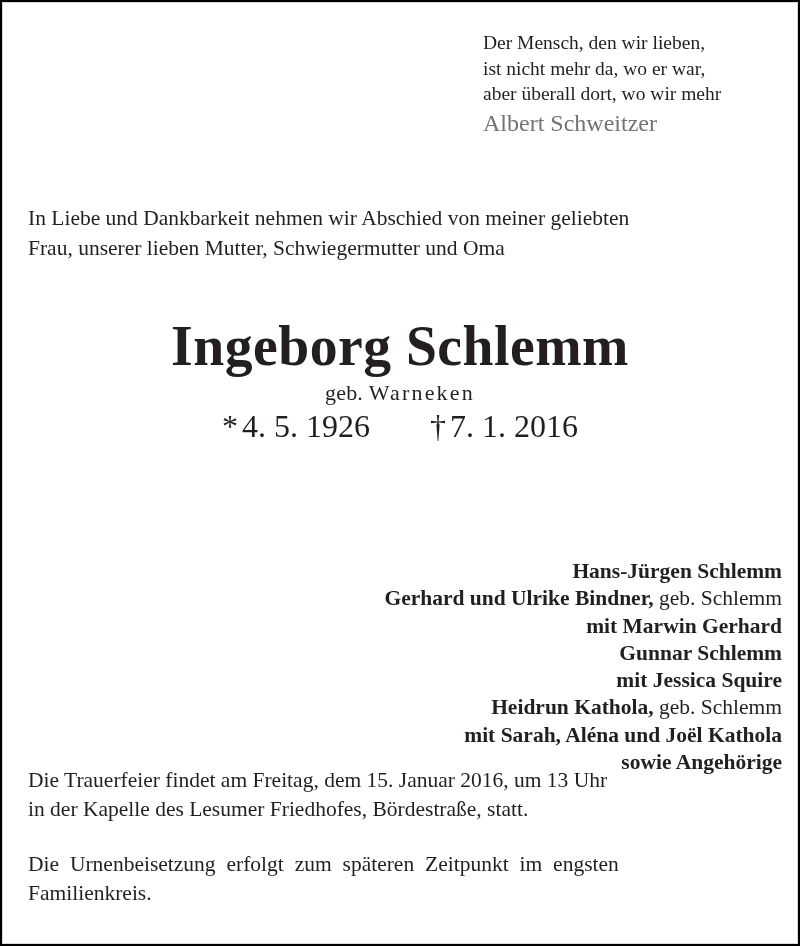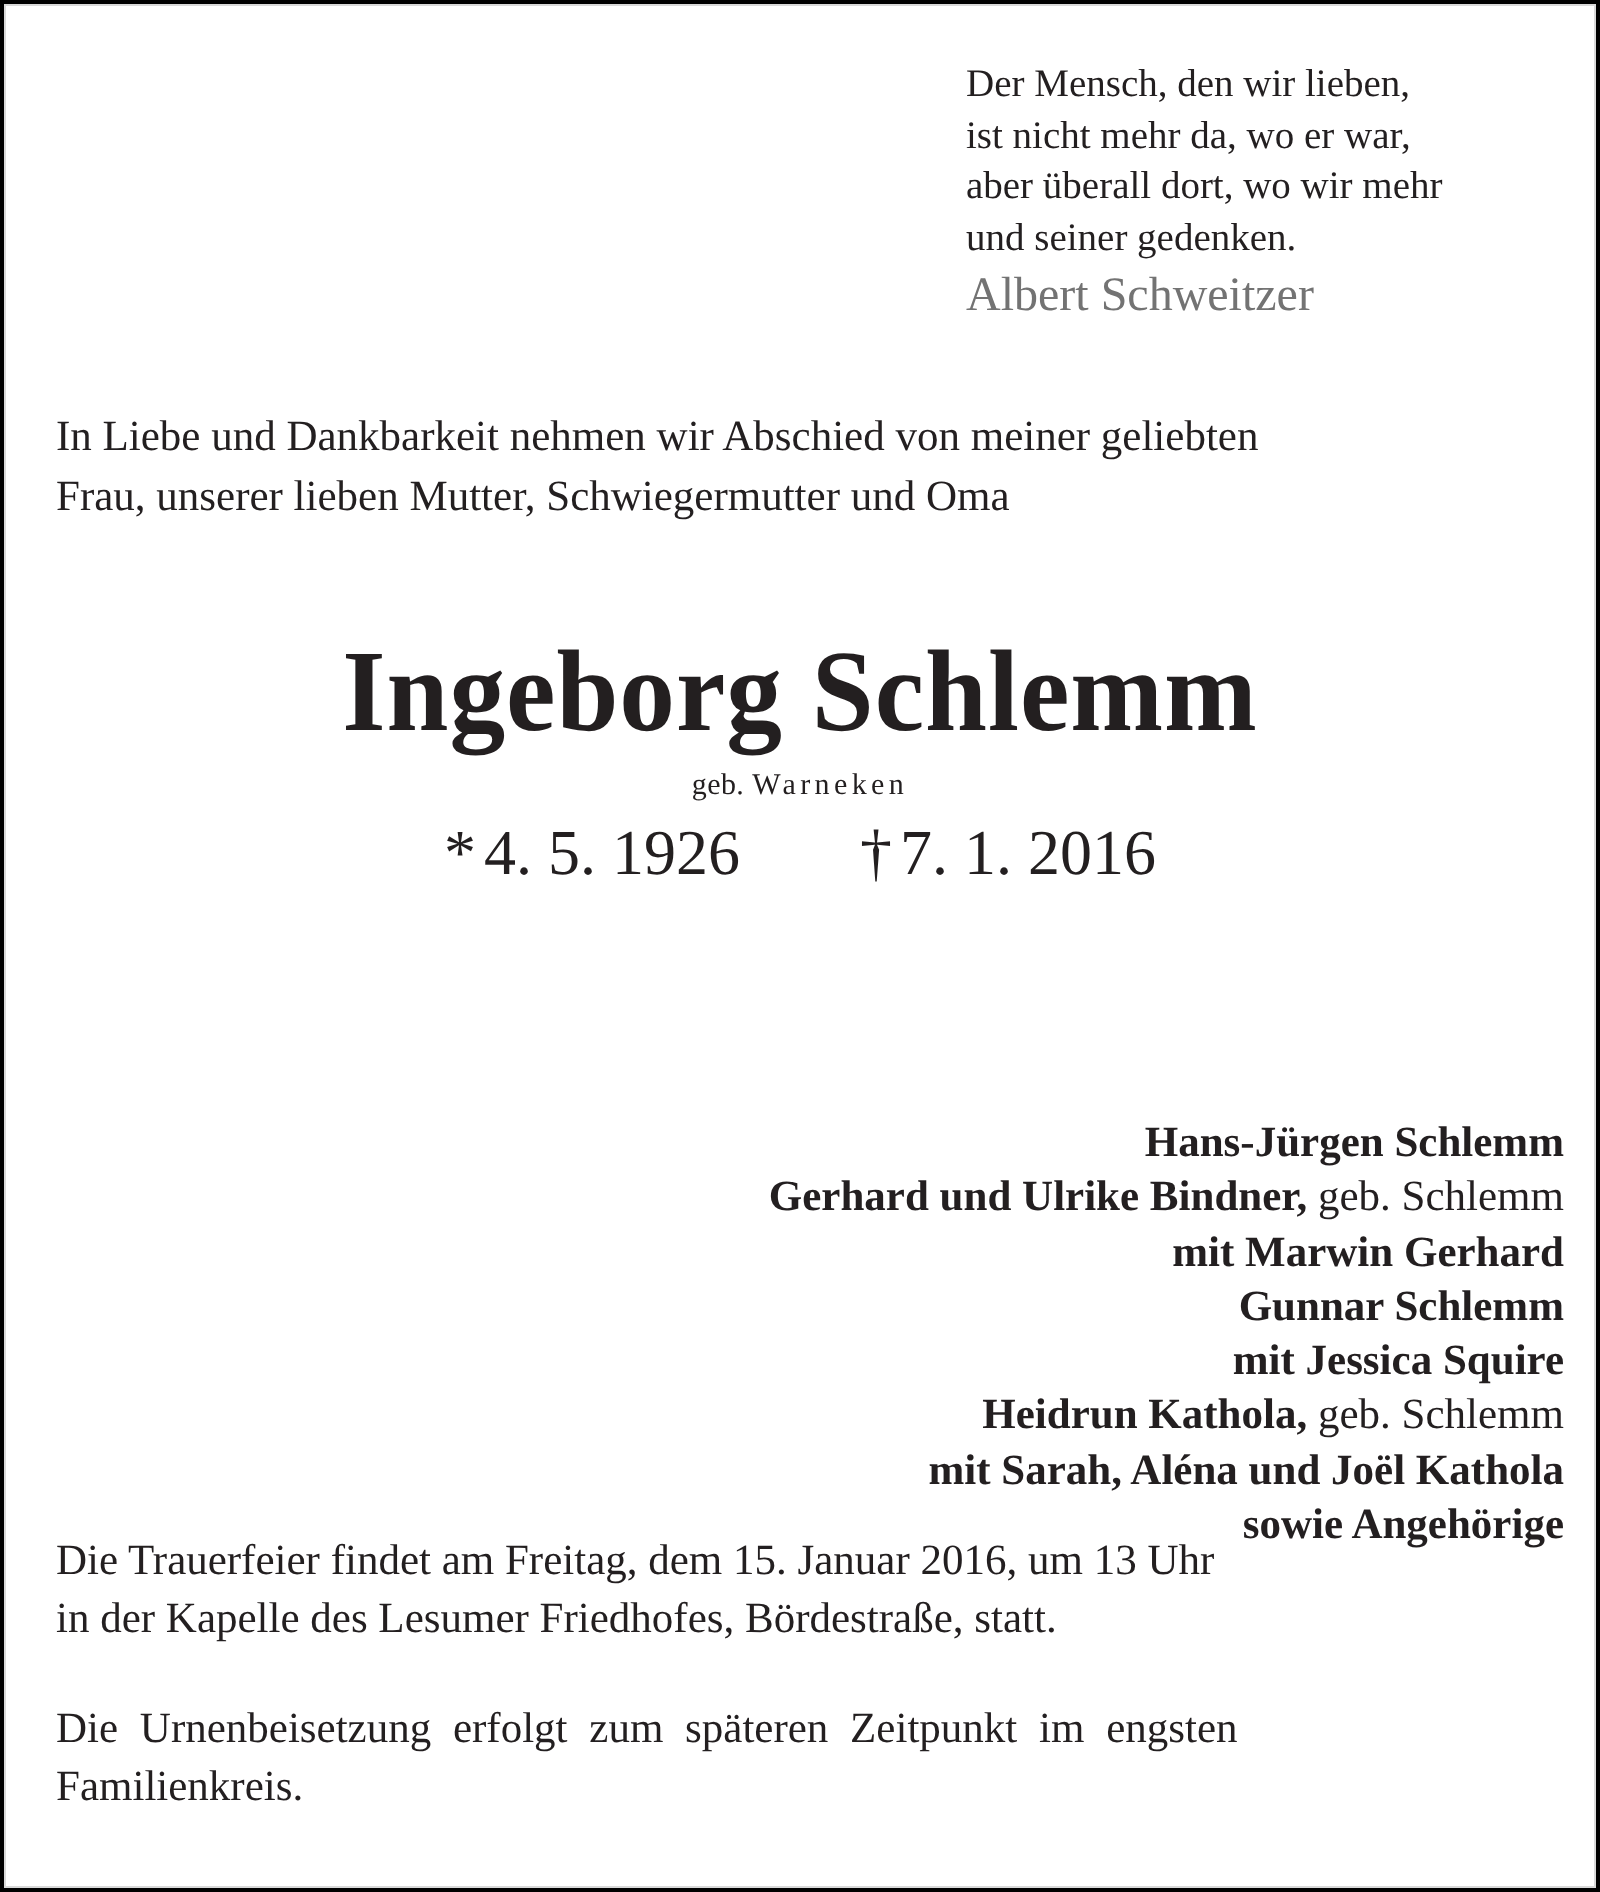--- a/index.html
+++ b/index.html
@@ -80,21 +80,21 @@
     font-size: 58px;
     line-height: 62px;
     font-weight: bold;
     letter-spacing: 0.5px;
     color: #231f20;
     font-family: "Liberation Serif", "DejaVu Serif", serif;
     transform: scaleX(0.96);
   }
   .maiden-name {
     margin-top: 3px;
-    font-size: 15px;
+    font-size: 22px;
     line-height: 26px;
     letter-spacing: 0.2px;
     color: #231f20;
   }
   .maiden-name .spaced {
     letter-spacing: 2.2px;
   }
 
   .dates-row {
     margin-top: 5px;
@@ -160,21 +160,20 @@
 </head>
 <body>
 
 <div class="notice-frame">
   <div class="notice-inner">
 
     <div class="quote-block">
       <div class="quote-line">Der Mensch, den wir lieben,</div>
       <div class="quote-line">ist nicht mehr da, wo er war,</div>
       <div class="quote-line">aber überall dort, wo wir mehr</div>
-      <div class="quote-line">und seiner gedenken.</div>
       <div class="quote-author">Albert Schweitzer</div>
     </div>
 
     <div class="intro-block">
       <div class="intro-line">In Liebe und Dankbarkeit nehmen wir Abschied von meiner geliebten</div>
       <div class="intro-line">Frau, unserer lieben Mutter, Schwiegermutter und Oma</div>
     </div>
 
     <div class="name-block">
       <div class="deceased-name">Ingeborg Schlemm</div>

